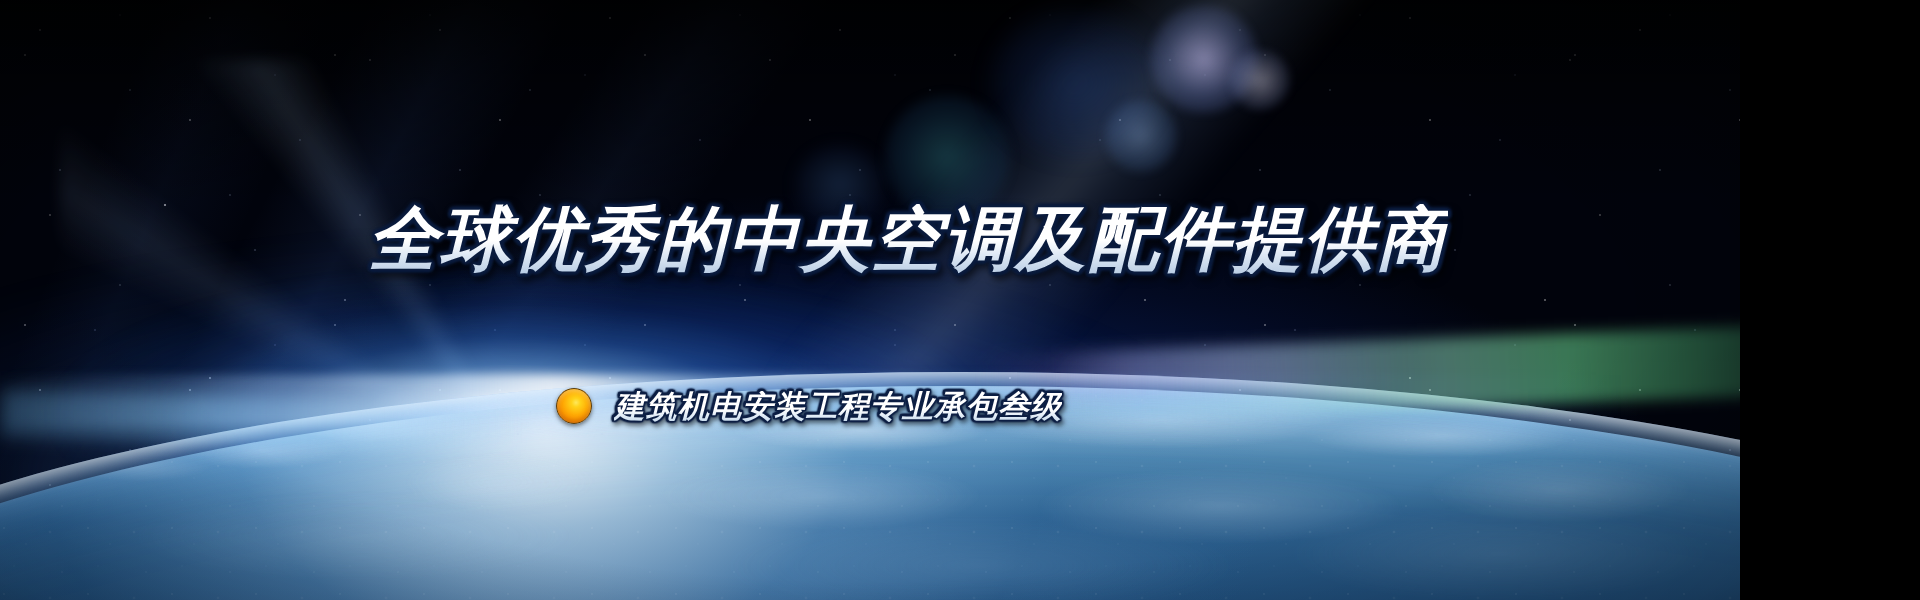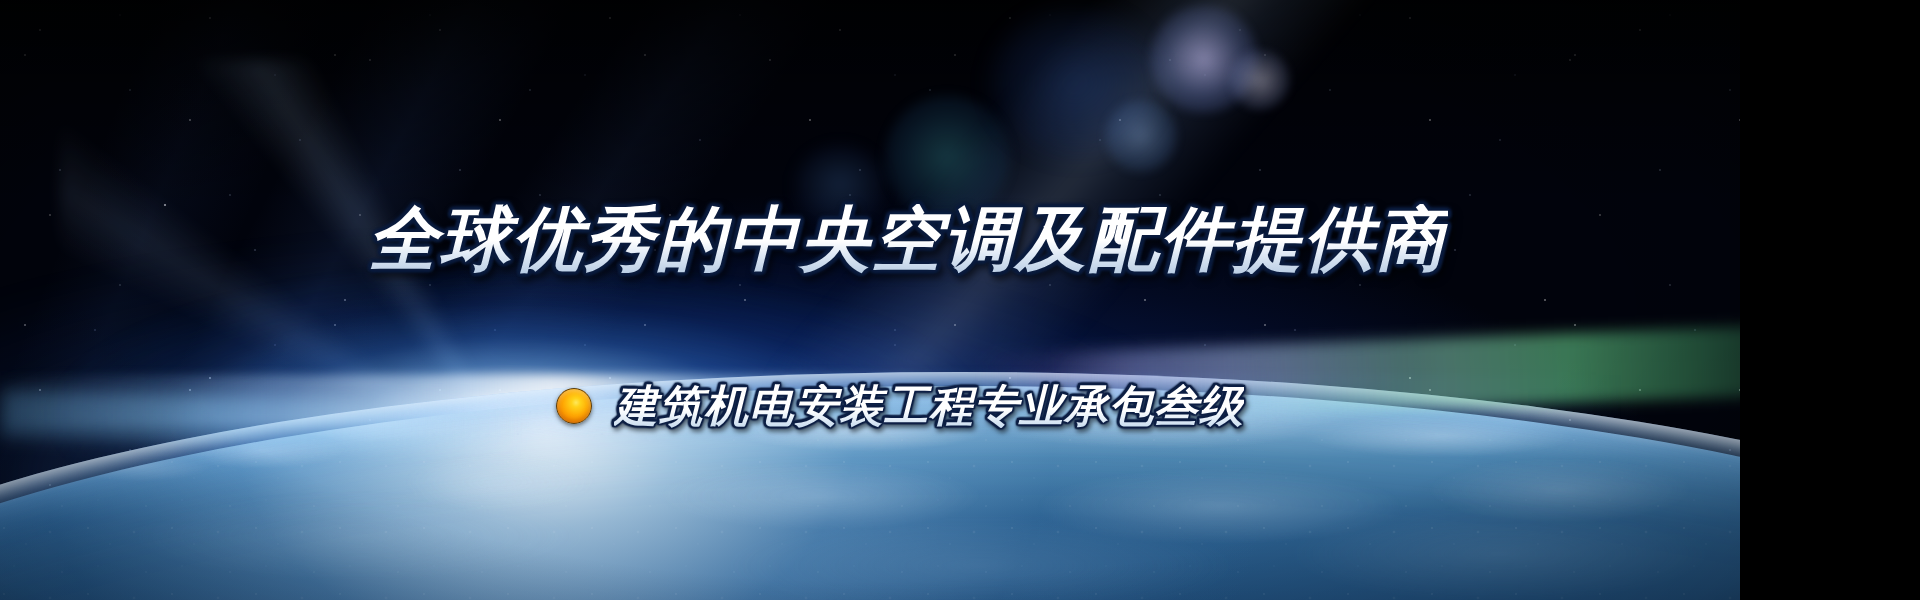--- a/index.html
+++ b/index.html
@@ -397,21 +397,21 @@
         #e87200 100%);
     border: 1.5px solid #5d3d08;
     box-shadow:
       0 2px 4px rgba(0,0,0,.50),
       inset 0 -2px 5px rgba(170,80,0,.55),
       inset 0 2px 4px rgba(255,245,170,.55);
   }
 
   .bullet-text {
     margin-left: 22px;
-    font-size: 44px;
+    font-size: 31px;
     font-weight: bold;
     font-style: italic;
     letter-spacing: 1px;
     line-height: 1;
     color: #ffffff;
     white-space: nowrap;
     background: linear-gradient(180deg, #ffffff 0%, #ffffff 58%, #e4eef8 78%, #c7dbee 100%);
     -webkit-background-clip: text;
     background-clip: text;
     -webkit-text-fill-color: transparent;

